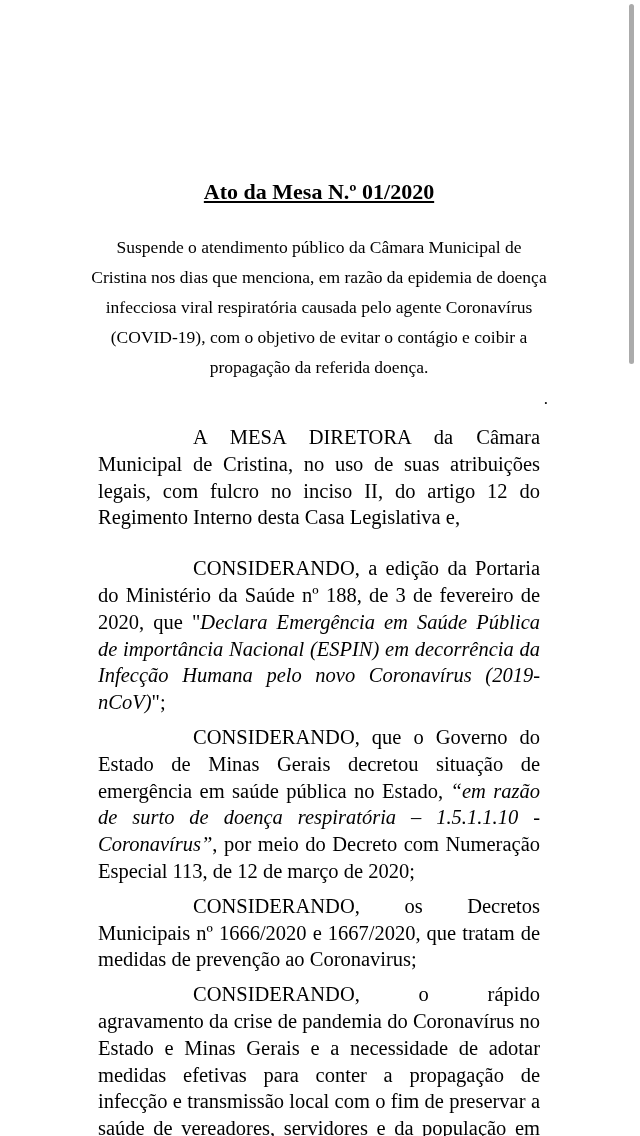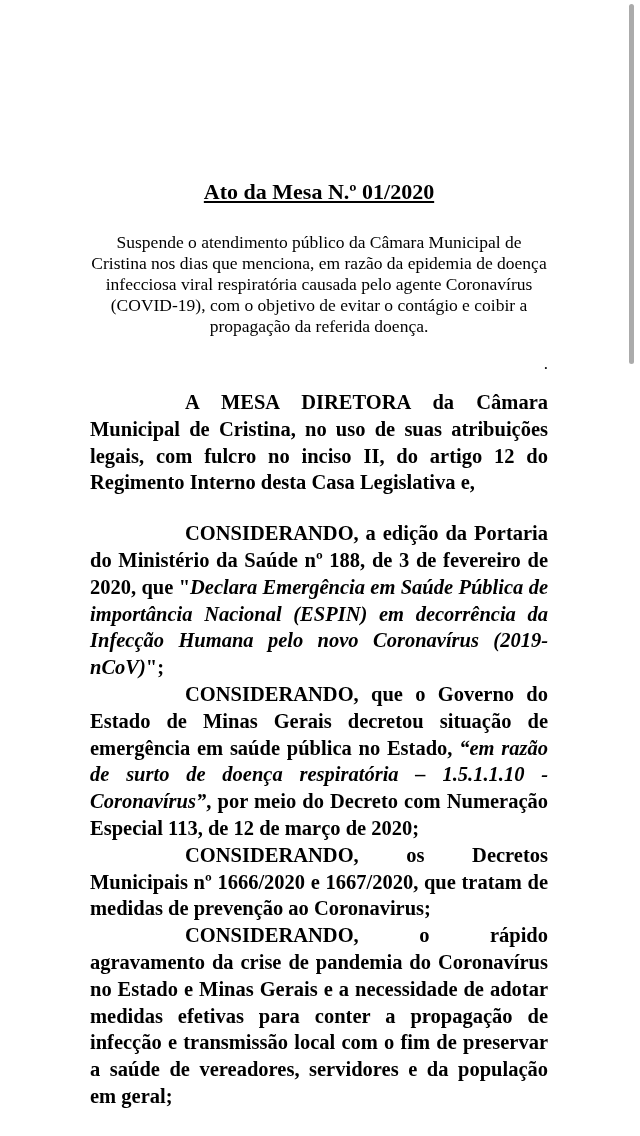--- a/index.html
+++ b/index.html
@@ -13,34 +13,34 @@
   .page {
     position: absolute; left: 90px; top: 0; width: 458px;
   }
   .title {
     margin: 179px 0 0 0;
     font-size: 22px; line-height: 26px;
     font-weight: bold; text-align: center;
     text-decoration: underline;
   }
   .summary {
-    margin: 27px 0 16px 0;
-    font-size: 17.5px; line-height: 21px;
+    margin: 27px 0 6px 0;
+    font-size: 17.5px; line-height: 30px;
     text-align: center;
   }
   .dot-line {
     margin: 0; font-size: 17px; line-height: 22px;
     text-align: right;
   }
   .bodytext {
     margin-top: 14px;
     font-size: 20.5px; line-height: 26.8px;
     text-align: justify; text-justify: inter-word;
   }
-  .para { margin: 0; text-indent: 95px; font-weight: bold; }
+  .para { margin: 8px; text-indent: 95px; }
   .para.space-after { margin-bottom: 24px; }
   .para i { font-style: italic; }
   .scrollbar-thumb {
     position: absolute; top: 4px; right: 6px;
     width: 5px; height: 360px;
     border-radius: 3px; background: #ababab;
   }
 </style>
 </head>
 <body style="background: rgb(255, 255, 255); color: rgb(0, 0, 0);">

